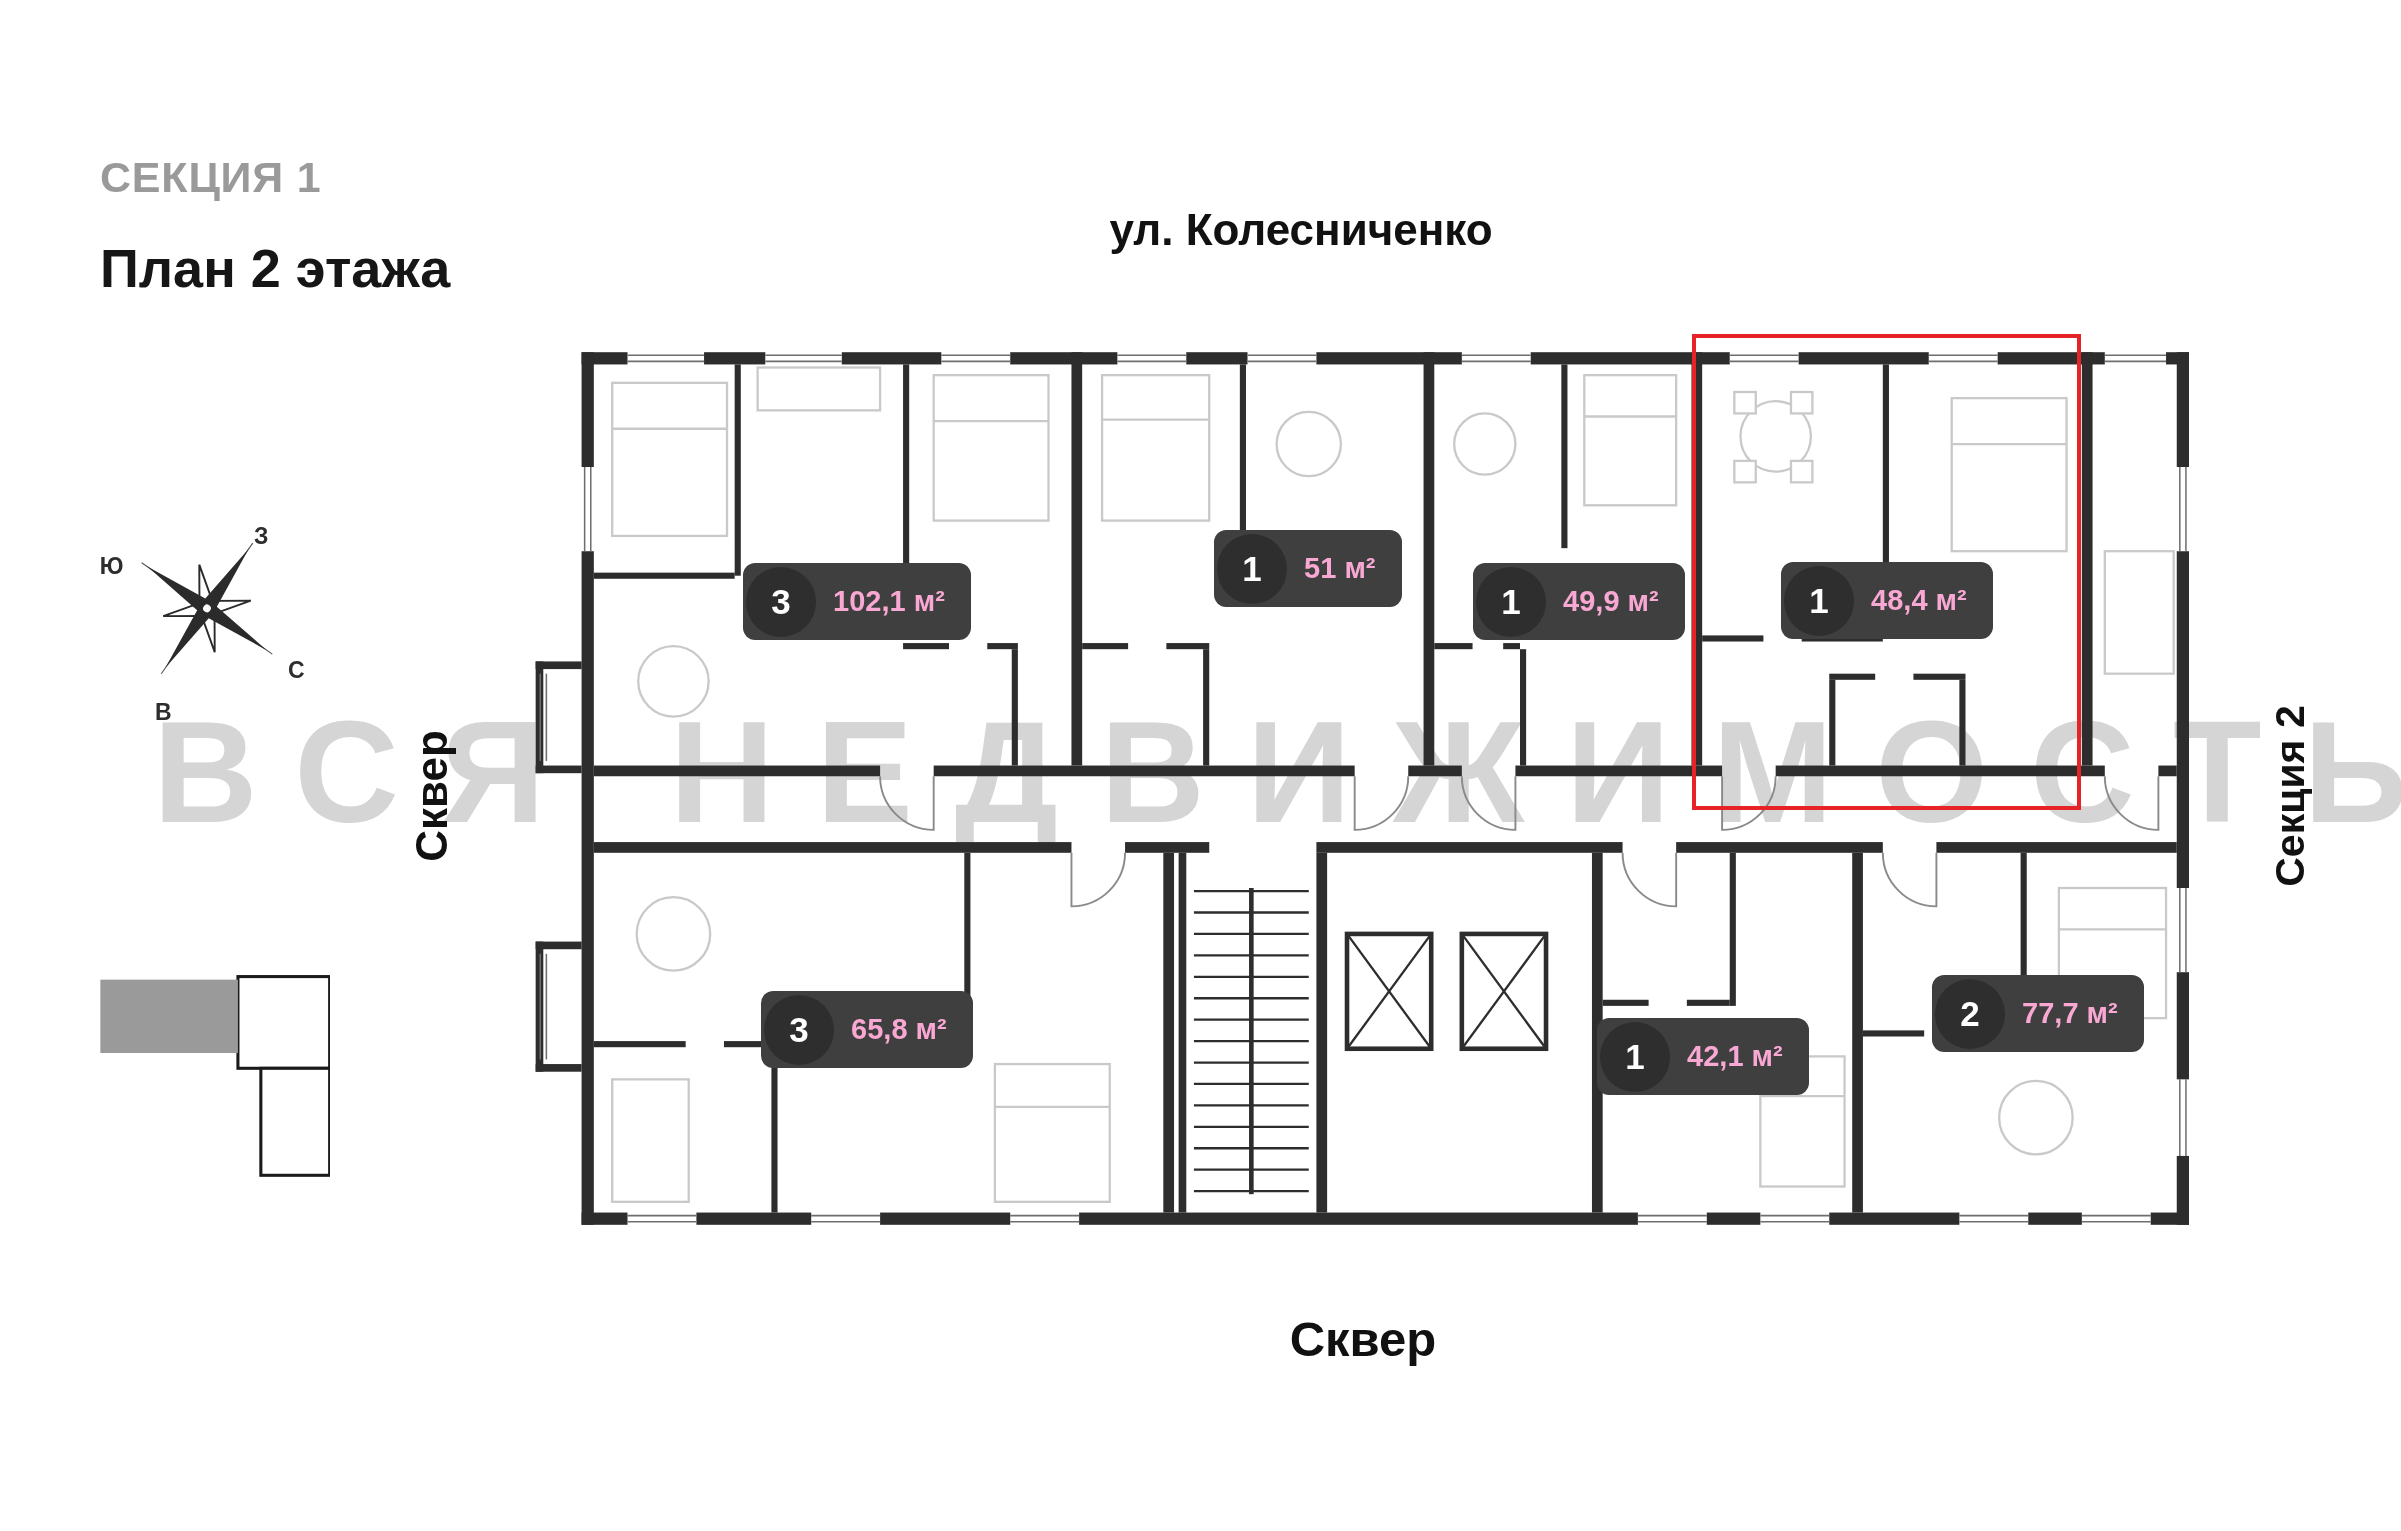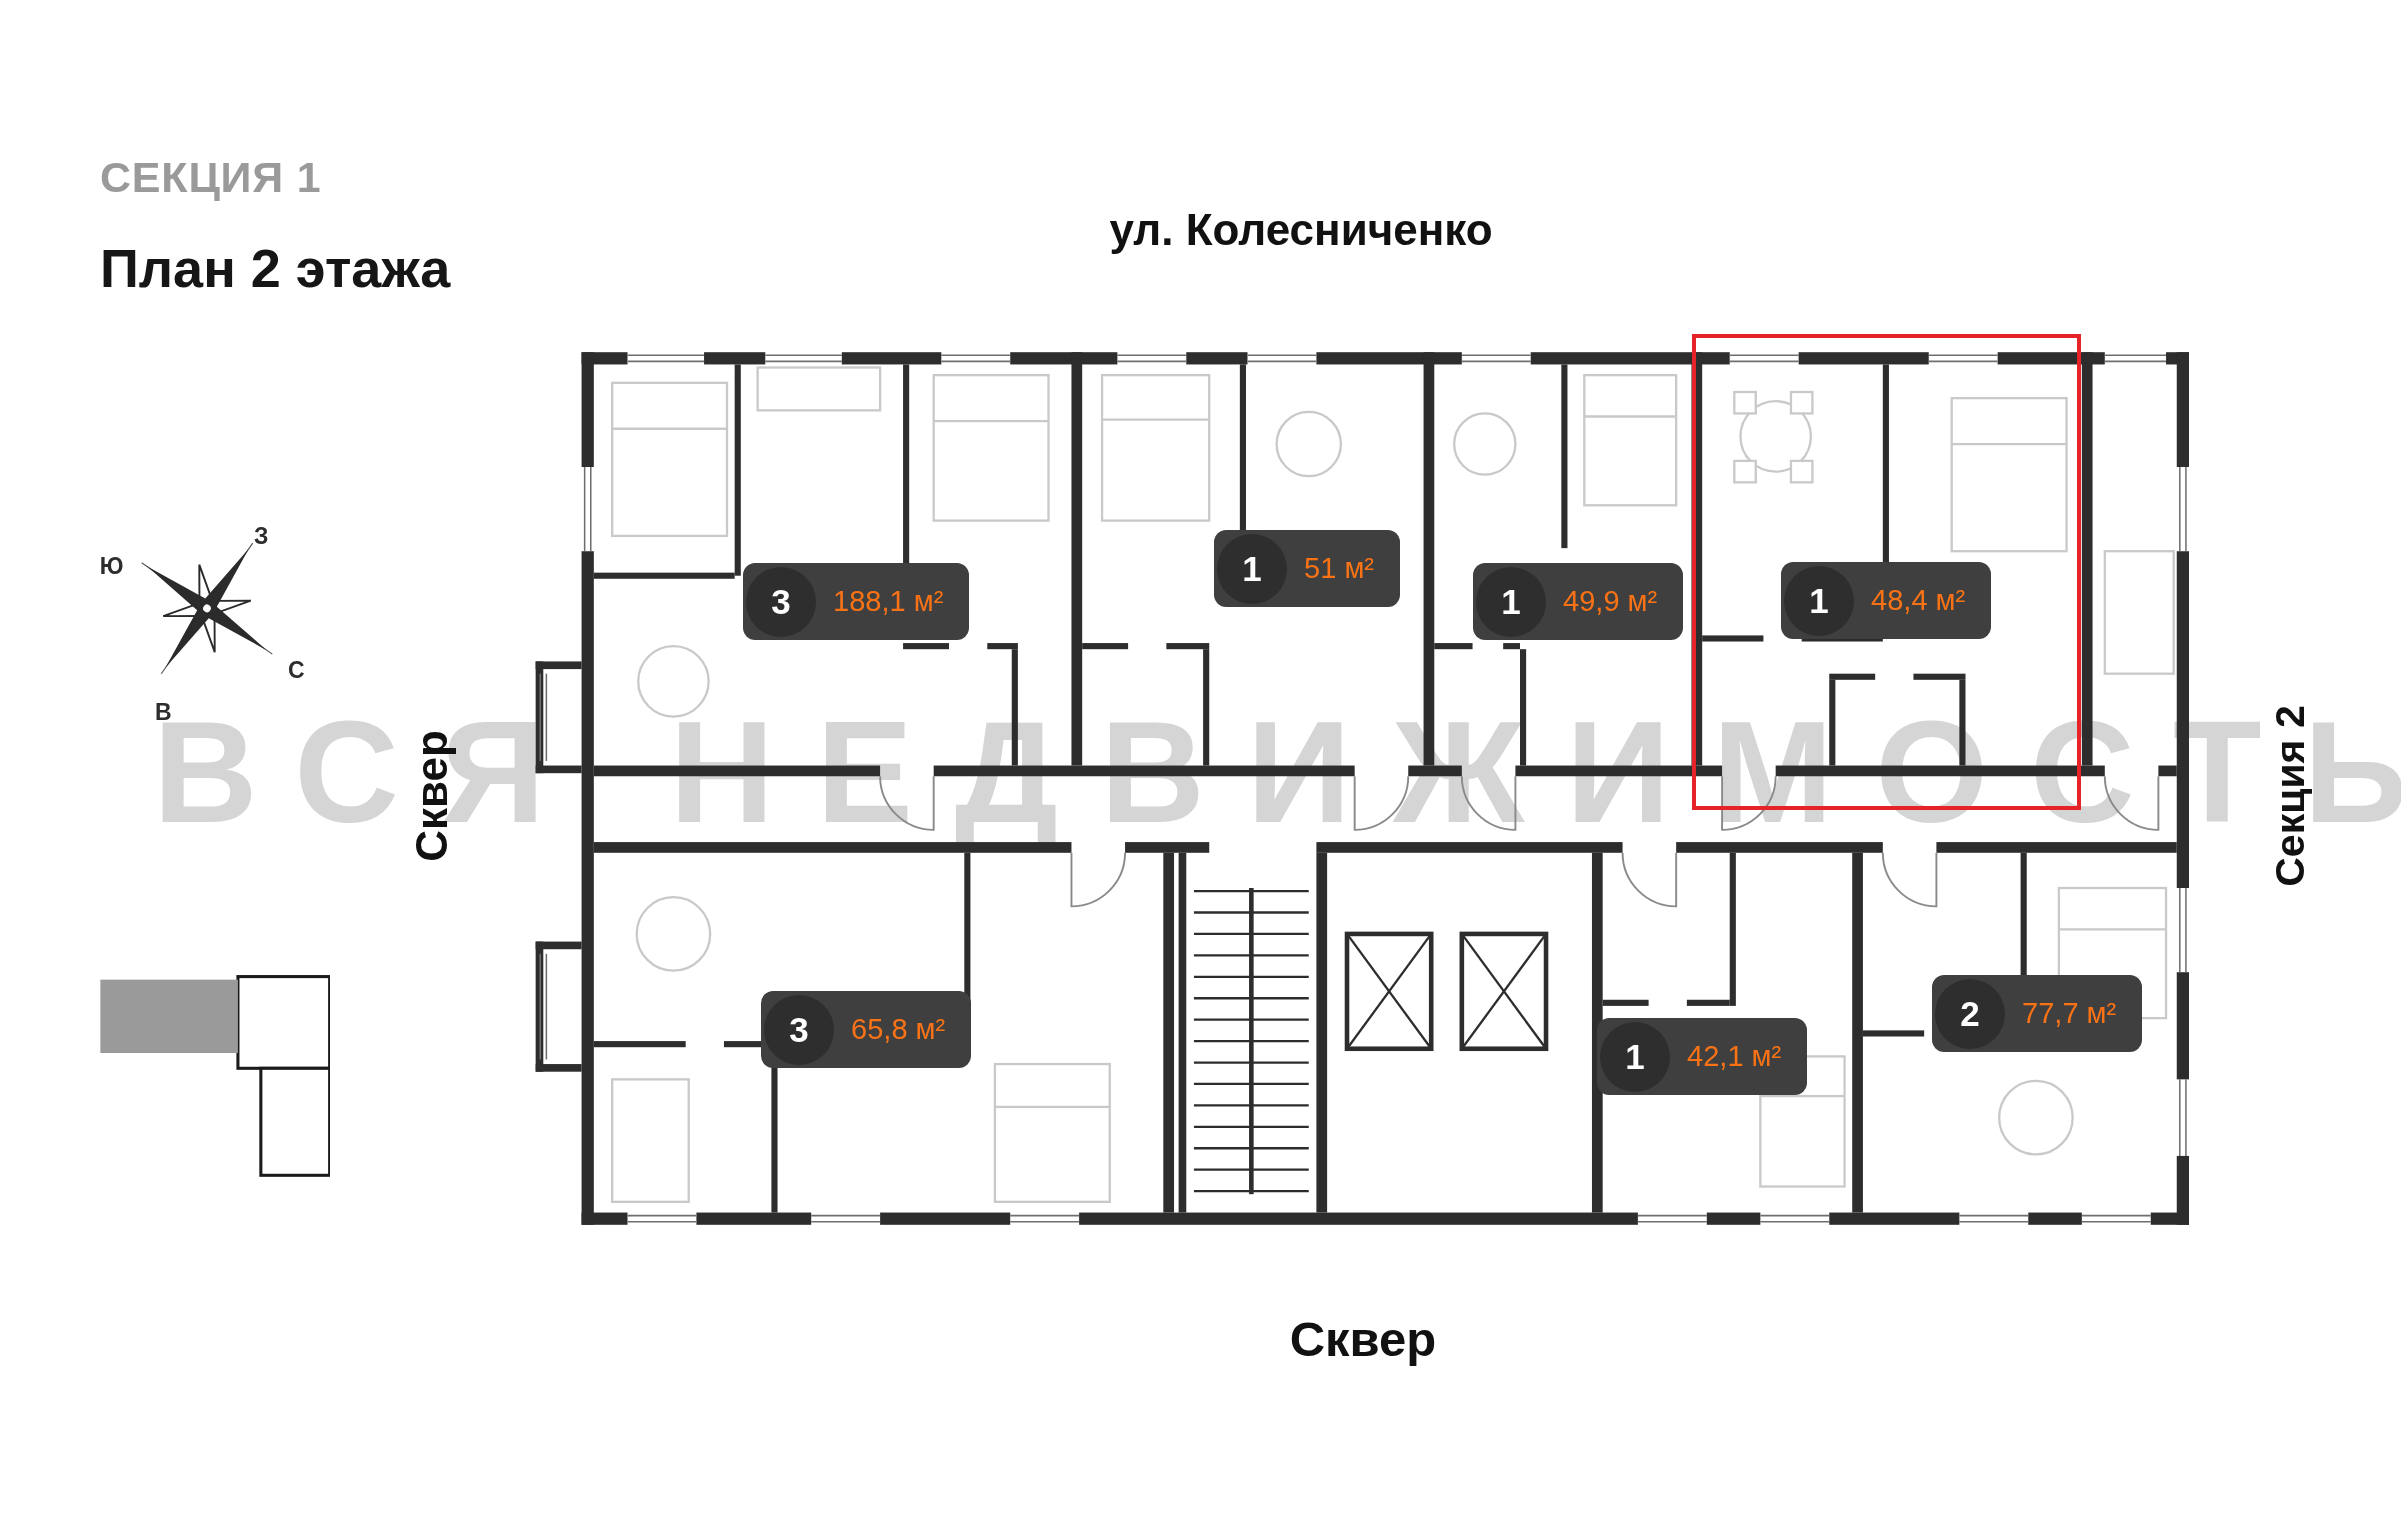--- a/index.html
+++ b/index.html
@@ -21,21 +21,21 @@
   .plan-svg{left:528px;top:352px;z-index:1}
   .hl-rect{left:1692px;top:334px;width:381px;height:468px;border:4.6px solid #e62329;z-index:4;background:transparent}
   .badge{
     display:inline-flex;align-items:center;height:77px;background:#3f3f3f;border-radius:12.2px;
     padding:0 26px 0 0;gap:17px;z-index:5;position:absolute;
   }
   .badge-num{
     width:70px;height:70px;margin-left:3.1px;border-radius:50%;background:#2e2e2e;color:#ffffff;
     font-size:35px;font-weight:700;display:flex;align-items:center;justify-content:center;flex:0 0 auto;
   }
-  .badge-area{color:#f97316;font-size:29px;font-weight:400;white-space:nowrap}
+  .badge-area{color:#f9a8d4;font-size:29px;font-weight:700;white-space:nowrap}
   .compass{left:92px;top:498px;width:253px;height:253px;z-index:2}
   .compass-letter{position:absolute;font-size:23px;color:#2d2d2d;font-weight:600}
   .keyplan{left:100px;top:972px;z-index:2}
 </style>
 </head>
 <body>
 
 <div class="abs section-title">СЕКЦИЯ 1</div>
 <div class="abs floor-title">План 2 этажа</div>
 <div class="abs street-label">ул. Колесниченко</div>
@@ -281,21 +281,21 @@
     <rect x="1150" y="760" width="110" height="150" stroke-width="6"></rect>
     <line x1="1150" y1="760" x2="1260" y2="910" stroke-width="3"></line>
     <line x1="1260" y1="760" x2="1150" y2="910" stroke-width="3"></line>
   </g>
 </svg>
 
 <div class="abs hl-rect"></div>
 
 <div class="badge" style="left:743px;top:563px">
   <span class="badge-num">3</span>
-  <span class="badge-area">188,1 м²</span>
+  <span class="badge-area">102,1 м²</span>
 </div>
 <div class="badge" style="left:1214px;top:530px">
   <span class="badge-num">1</span>
   <span class="badge-area">51 м²</span>
 </div>
 <div class="badge" style="left:1473px;top:563px">
   <span class="badge-num">1</span>
   <span class="badge-area">49,9 м²</span>
 </div>
 <div class="badge" style="left:1781px;top:562px">

